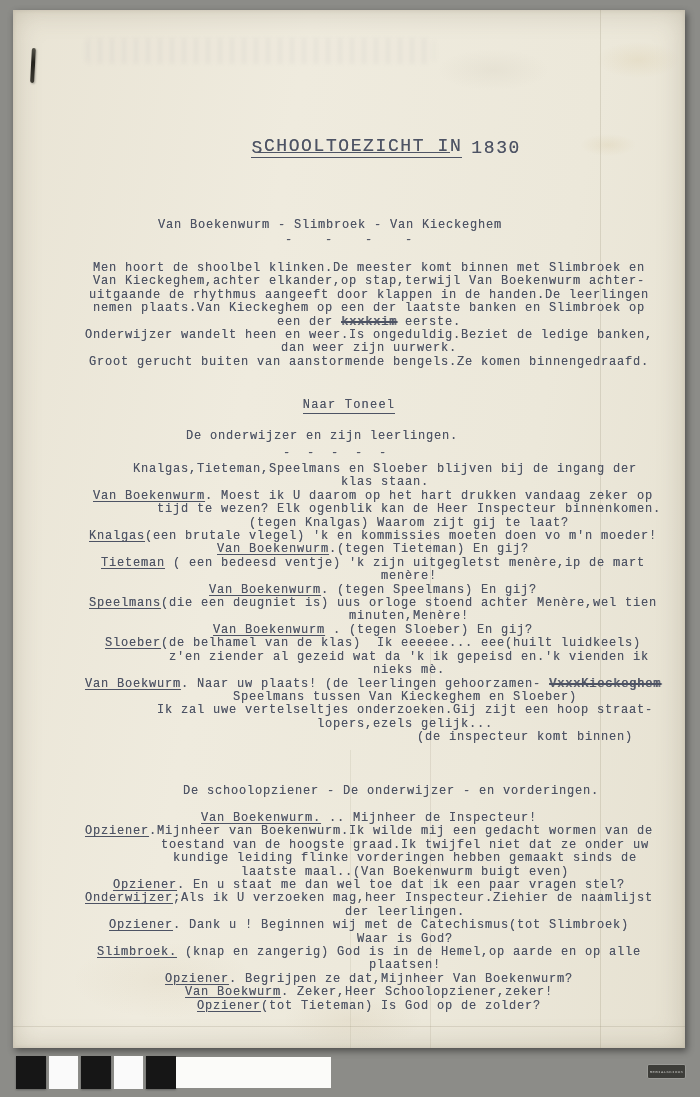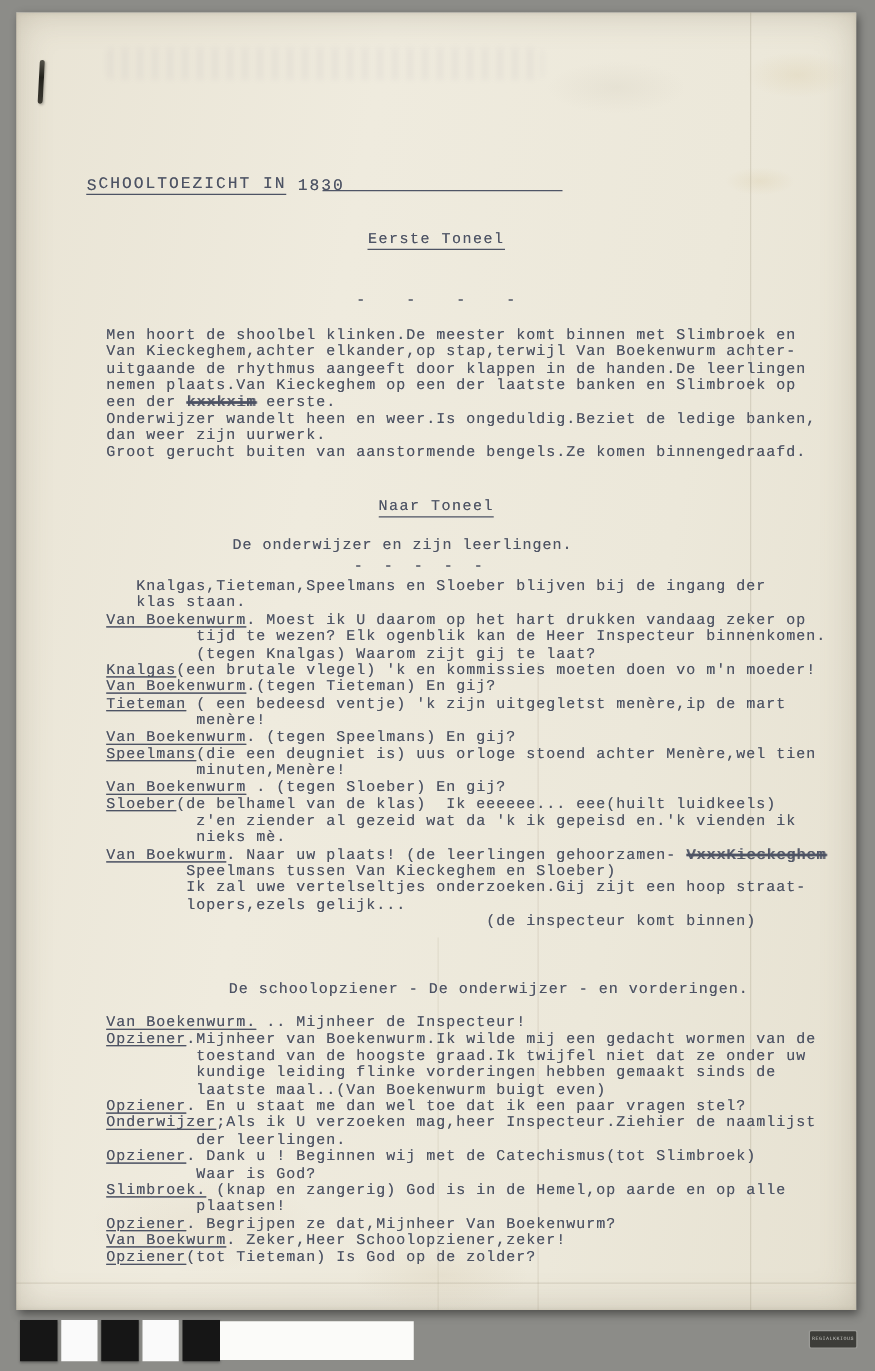--- a/index.html
+++ b/index.html
@@ -39,36 +39,36 @@
     position:absolute;left:72px;top:28px;width:350px;height:26px;
     background:repeating-linear-gradient(90deg,rgba(150,140,155,.14) 0 6px,rgba(0,0,0,0) 6px 12px);
     filter:blur(2.2px);opacity:.5;border-radius:5px;pointer-events:none;
   }
   
   .tw{
     position:absolute;color:#4d5364;
     font-size:12px;letter-spacing:.8px;line-height:13.4px;
     white-space:pre;text-shadow:0 0 .5px rgba(77,83,100,.65);
   }
-  .title-row{top:117px;left:0;right:0;text-align:left;font-size:13px;letter-spacing:1.6px;}
+  .title-row{top:117px;left:0;right:0;text-align:center;font-size:18px;letter-spacing:1.6px;}
   .title-underlined{border-bottom:1.5px solid #4d5364;padding-bottom:1px;}
   .title-s{position:relative;top:2px;display:inline-block;}
   .title-year{position:relative;top:2px;margin-left:9px;}
   .title-rule{position:absolute;left:245px;top:142px;width:192px;height:0;border-top:1.6px solid #4f5566;}
   .heading{left:0;right:0;text-align:center;letter-spacing:1.2px;}
   .heading .hu{border-bottom:1.4px solid #4d5364;padding-bottom:1px;}
   .h1{top:175px;}
   .h2{top:389px;}
   .h3{top:747px;}
   .castline{top:209px;left:145px;}
   .d1{top:224px;left:272px;}
   .sub2{top:420px;left:149px;padding-left:24px;}
   .d2{top:437px;left:270px;}
   .sub3{top:775px;left:170px;}
-  .block{left:72px;}
+  .block{left:72px;text-align:center;}
   .b1{top:252px;}
   .b2{top:453px;}
   .b3{top:802px;}
   .tline{white-space:pre;}
   .seg-u{text-decoration:underline;text-underline-offset:2px;text-decoration-thickness:1.3px;}
   .seg-s{text-decoration:line-through;font-weight:normal;text-decoration-thickness:1.6px;text-shadow:.7px 0 0 rgba(77,83,100,.8);}
   
   .calibration{position:absolute;left:16px;top:1056px;display:flex;align-items:flex-start;}
   .cal{height:33px;}
   .cal-b{background:#161616;width:30px;margin-right:3px;box-shadow:0 1px 2px rgba(0,0,0,.3);}
@@ -93,21 +93,21 @@
     <div class="crease c1"></div>
     <div class="crease c2"></div>
     <div class="crease c3"></div>
     <div class="c4"></div>
 
     <div class="tw title-row">
       <span class="title-underlined"><span class="title-s">S</span><span>CHOOLTOEZICHT IN</span></span><span class="title-year">1830</span>
     </div>
     <div class="title-rule"></div>
 
-    <div class="tw heading h1"><span class="hu">Eerste Toneel</span></div>
+    <div class="tw castline">Van Boekenwurm - Slimbroek - Van Kieckeghem</div>
     <div class="tw d1">-    -    -    -</div>
     <div class="tw block b1"><div class="tline"><span class="seg-p">Men hoort de shoolbel klinken.De meester komt binnen met Slimbroek en</span></div><div class="tline"><span class="seg-p">Van Kieckeghem,achter elkander,op stap,terwijl Van Boekenwurm achter-</span></div><div class="tline"><span class="seg-p">uitgaande de rhythmus aangeeft door klappen in de handen.De leerlingen</span></div><div class="tline"><span class="seg-p">nemen plaats.Van Kieckeghem op een der laatste banken en Slimbroek op</span></div><div class="tline"><span class="seg-p">een der </span><span class="seg-s">kxxkxim</span><span class="seg-p"> eerste.</span></div><div class="tline"><span class="seg-p">Onderwijzer wandelt heen en weer.Is ongeduldig.Beziet de ledige banken,</span></div><div class="tline"><span class="seg-p">dan weer zijn uurwerk.</span></div><div class="tline"><span class="seg-p">Groot gerucht buiten van aanstormende bengels.Ze komen binnengedraafd.</span></div></div>
 
     <div class="tw heading h2"><span class="hu">Naar Toneel</span></div>
     <div class="tw sub2">De onderwijzer en zijn leerlingen.</div>
     <div class="tw d2">-  -  -  -  -</div>
     <div class="tw block b2"><div class="tline"><span class="seg-p">   Knalgas,Tieteman,Speelmans en Sloeber blijven bij de ingang der</span></div><div class="tline"><span class="seg-p">   klas staan.</span></div><div class="tline"><span class="seg-u">Van Boekenwurm</span><span class="seg-p">. Moest ik U daarom op het hart drukken vandaag zeker op</span></div><div class="tline"><span class="seg-p">         tijd te wezen? Elk ogenblik kan de Heer Inspecteur binnenkomen.</span></div><div class="tline"><span class="seg-p">         (tegen Knalgas) Waarom zijt gij te laat?</span></div><div class="tline"><span class="seg-u">Knalgas</span><span class="seg-p">(een brutale vlegel) 'k en kommissies moeten doen vo m'n moeder!</span></div><div class="tline"><span class="seg-u">Van Boekenwurm</span><span class="seg-p">.(tegen Tieteman) En gij?</span></div><div class="tline"><span class="seg-u">Tieteman</span><span class="seg-p"> ( een bedeesd ventje) 'k zijn uitgegletst menère,ip de mart</span></div><div class="tline"><span class="seg-p">         menère!</span></div><div class="tline"><span class="seg-u">Van Boekenwurm</span><span class="seg-p">. (tegen Speelmans) En gij?</span></div><div class="tline"><span class="seg-u">Speelmans</span><span class="seg-p">(die een deugniet is) uus orloge stoend achter Menère,wel tien</span></div><div class="tline"><span class="seg-p">         minuten,Menère!</span></div><div class="tline"><span class="seg-u">Van Boekenwurm</span><span class="seg-p"> . (tegen Sloeber) En gij?</span></div><div class="tline"><span class="seg-u">Sloeber</span><span class="seg-p">(de belhamel van de klas)  Ik eeeeee... eee(huilt luidkeels)</span></div><div class="tline"><span class="seg-p">         z'en ziender al gezeid wat da 'k ik gepeisd en.'k vienden ik</span></div><div class="tline"><span class="seg-p">         nieks mè.</span></div><div class="tline"><span class="seg-u">Van Boekwurm</span><span class="seg-p">. Naar uw plaats! (de leerlingen gehoorzamen- </span><span class="seg-s">VxxxKieckeghem</span></div><div class="tline"><span class="seg-p">        Speelmans tussen Van Kieckeghem en Sloeber)</span></div><div class="tline"><span class="seg-p">        Ik zal uwe vertelseltjes onderzoeken.Gij zijt een hoop straat-</span></div><div class="tline"><span class="seg-p">        lopers,ezels gelijk...</span></div><div class="tline"><span class="seg-p">                                      (de inspecteur komt binnen)</span></div></div>
 
     <div class="tw sub3">De schoolopziener - De onderwijzer - en vorderingen.</div>
     <div class="tw block b3"><div class="tline"><span class="seg-u">Van Boekenwurm.</span><span class="seg-p"> .. Mijnheer de Inspecteur!</span></div><div class="tline"><span class="seg-u">Opziener</span><span class="seg-p">.Mijnheer van Boekenwurm.Ik wilde mij een gedacht wormen van de</span></div><div class="tline"><span class="seg-p">         toestand van de hoogste graad.Ik twijfel niet dat ze onder uw</span></div><div class="tline"><span class="seg-p">         kundige leiding flinke vorderingen hebben gemaakt sinds de</span></div><div class="tline"><span class="seg-p">         laatste maal..(Van Boekenwurm buigt even)</span></div><div class="tline"><span class="seg-u">Opziener</span><span class="seg-p">. En u staat me dan wel toe dat ik een paar vragen stel?</span></div><div class="tline"><span class="seg-u">Onderwijzer</span><span class="seg-p">;Als ik U verzoeken mag,heer Inspecteur.Ziehier de naamlijst</span></div><div class="tline"><span class="seg-p">         der leerlingen.</span></div><div class="tline"><span class="seg-u">Opziener</span><span class="seg-p">. Dank u ! Beginnen wij met de Catechismus(tot Slimbroek)</span></div><div class="tline"><span class="seg-p">         Waar is God?</span></div><div class="tline"><span class="seg-u">Slimbroek.</span><span class="seg-p"> (knap en zangerig) God is in de Hemel,op aarde en op alle</span></div><div class="tline"><span class="seg-p">         plaatsen!</span></div><div class="tline"><span class="seg-u">Opziener</span><span class="seg-p">. Begrijpen ze dat,Mijnheer Van Boekenwurm?</span></div><div class="tline"><span class="seg-u">Van Boekwurm</span><span class="seg-p">. Zeker,Heer Schoolopziener,zeker!</span></div><div class="tline"><span class="seg-u">Opziener</span><span class="seg-p">(tot Tieteman) Is God op de zolder?</span></div></div>

